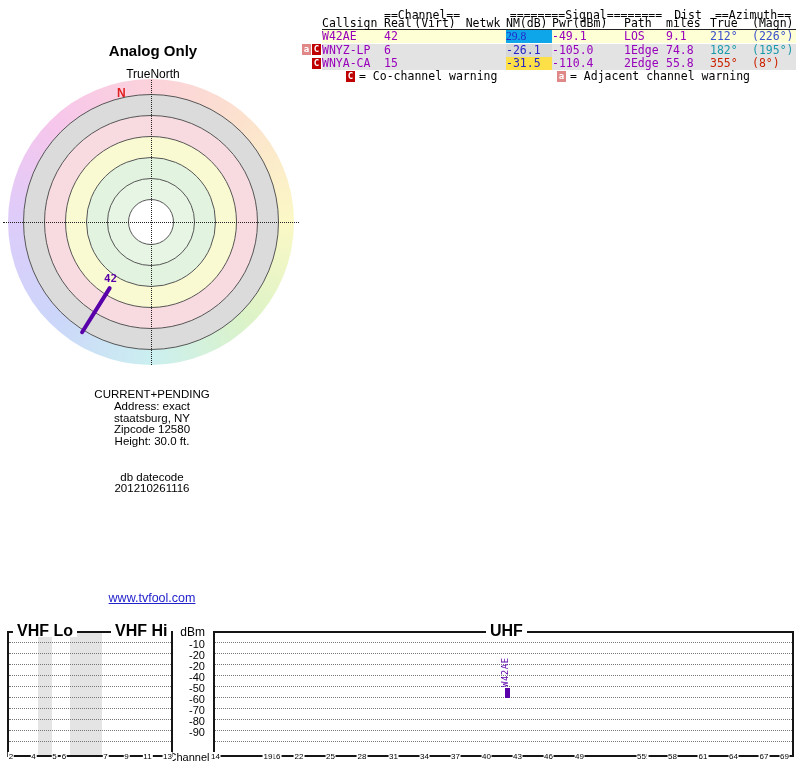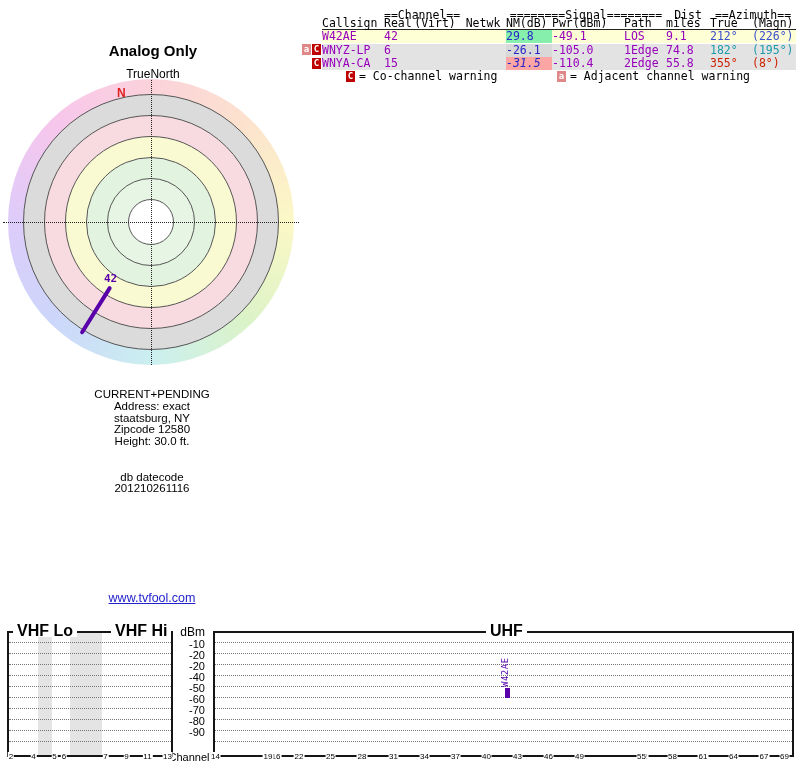--- a/index.html
+++ b/index.html
@@ -119,21 +119,21 @@
       <span class="cr">miles</span>
       <span class="cr">True</span>
       <span class="cr">(Magn)</span>
     </div>
 
     <div class="trow data t-r1" style="background: rgb(255, 255, 214);">
       <span class="cl pur">W42AE</span>
       <span class="cr pur">42</span>
       <span class="cc"></span>
       <span class="cc"></span>
-      <span class="cr c-nm" style="background: #86efac;">29.8</span>
+      <span class="cr c-nm" style="background: #0ea5e9; font-family: Liberation Serif, serif;">29.8</span>
       <span class="cr pur">-49.1</span>
       <span></span>
       <span class="cl pur">LOS</span>
       <span class="cr pur">9.1</span>
       <span class="cr az" style="color: rgb(58, 80, 204);">212°</span>
       <span class="cr az" style="color: rgb(58, 80, 204);">(226°)</span>
     </div>
     <div class="trow data t-r2" style="background: rgb(227, 227, 227);">
       <span class="cl pur">WNYZ-LP</span>
       <span class="cr pur">6</span>
@@ -145,21 +145,21 @@
       <span class="cl pur">1Edge</span>
       <span class="cr pur">74.8</span>
       <span class="cr az" style="color: rgb(26, 154, 170);">182°</span>
       <span class="cr az" style="color: rgb(26, 154, 170);">(195°)</span>
     </div>
     <div class="trow data t-r3" style="background: rgb(227, 227, 227);">
       <span class="cl pur">WNYA-CA</span>
       <span class="cr pur">15</span>
       <span class="cc"></span>
       <span class="cc"></span>
-      <span class="cr c-nm" style="background: #fca5a5; font-style: italic;">-31.5</span>
+      <span class="cr c-nm" style="background: #fde047;">-31.5</span>
       <span class="cr pur">-110.4</span>
       <span></span>
       <span class="cl pur">2Edge</span>
       <span class="cr pur">55.8</span>
       <span class="cr az" style="color: rgb(204, 34, 0);">355°</span>
       <span class="cr az" style="color: rgb(204, 34, 0);">(8°)</span>
     </div>
   </div>
 
   <div class="wicon" id="w-a2" style="background: rgb(224, 136, 136);">a</div>

